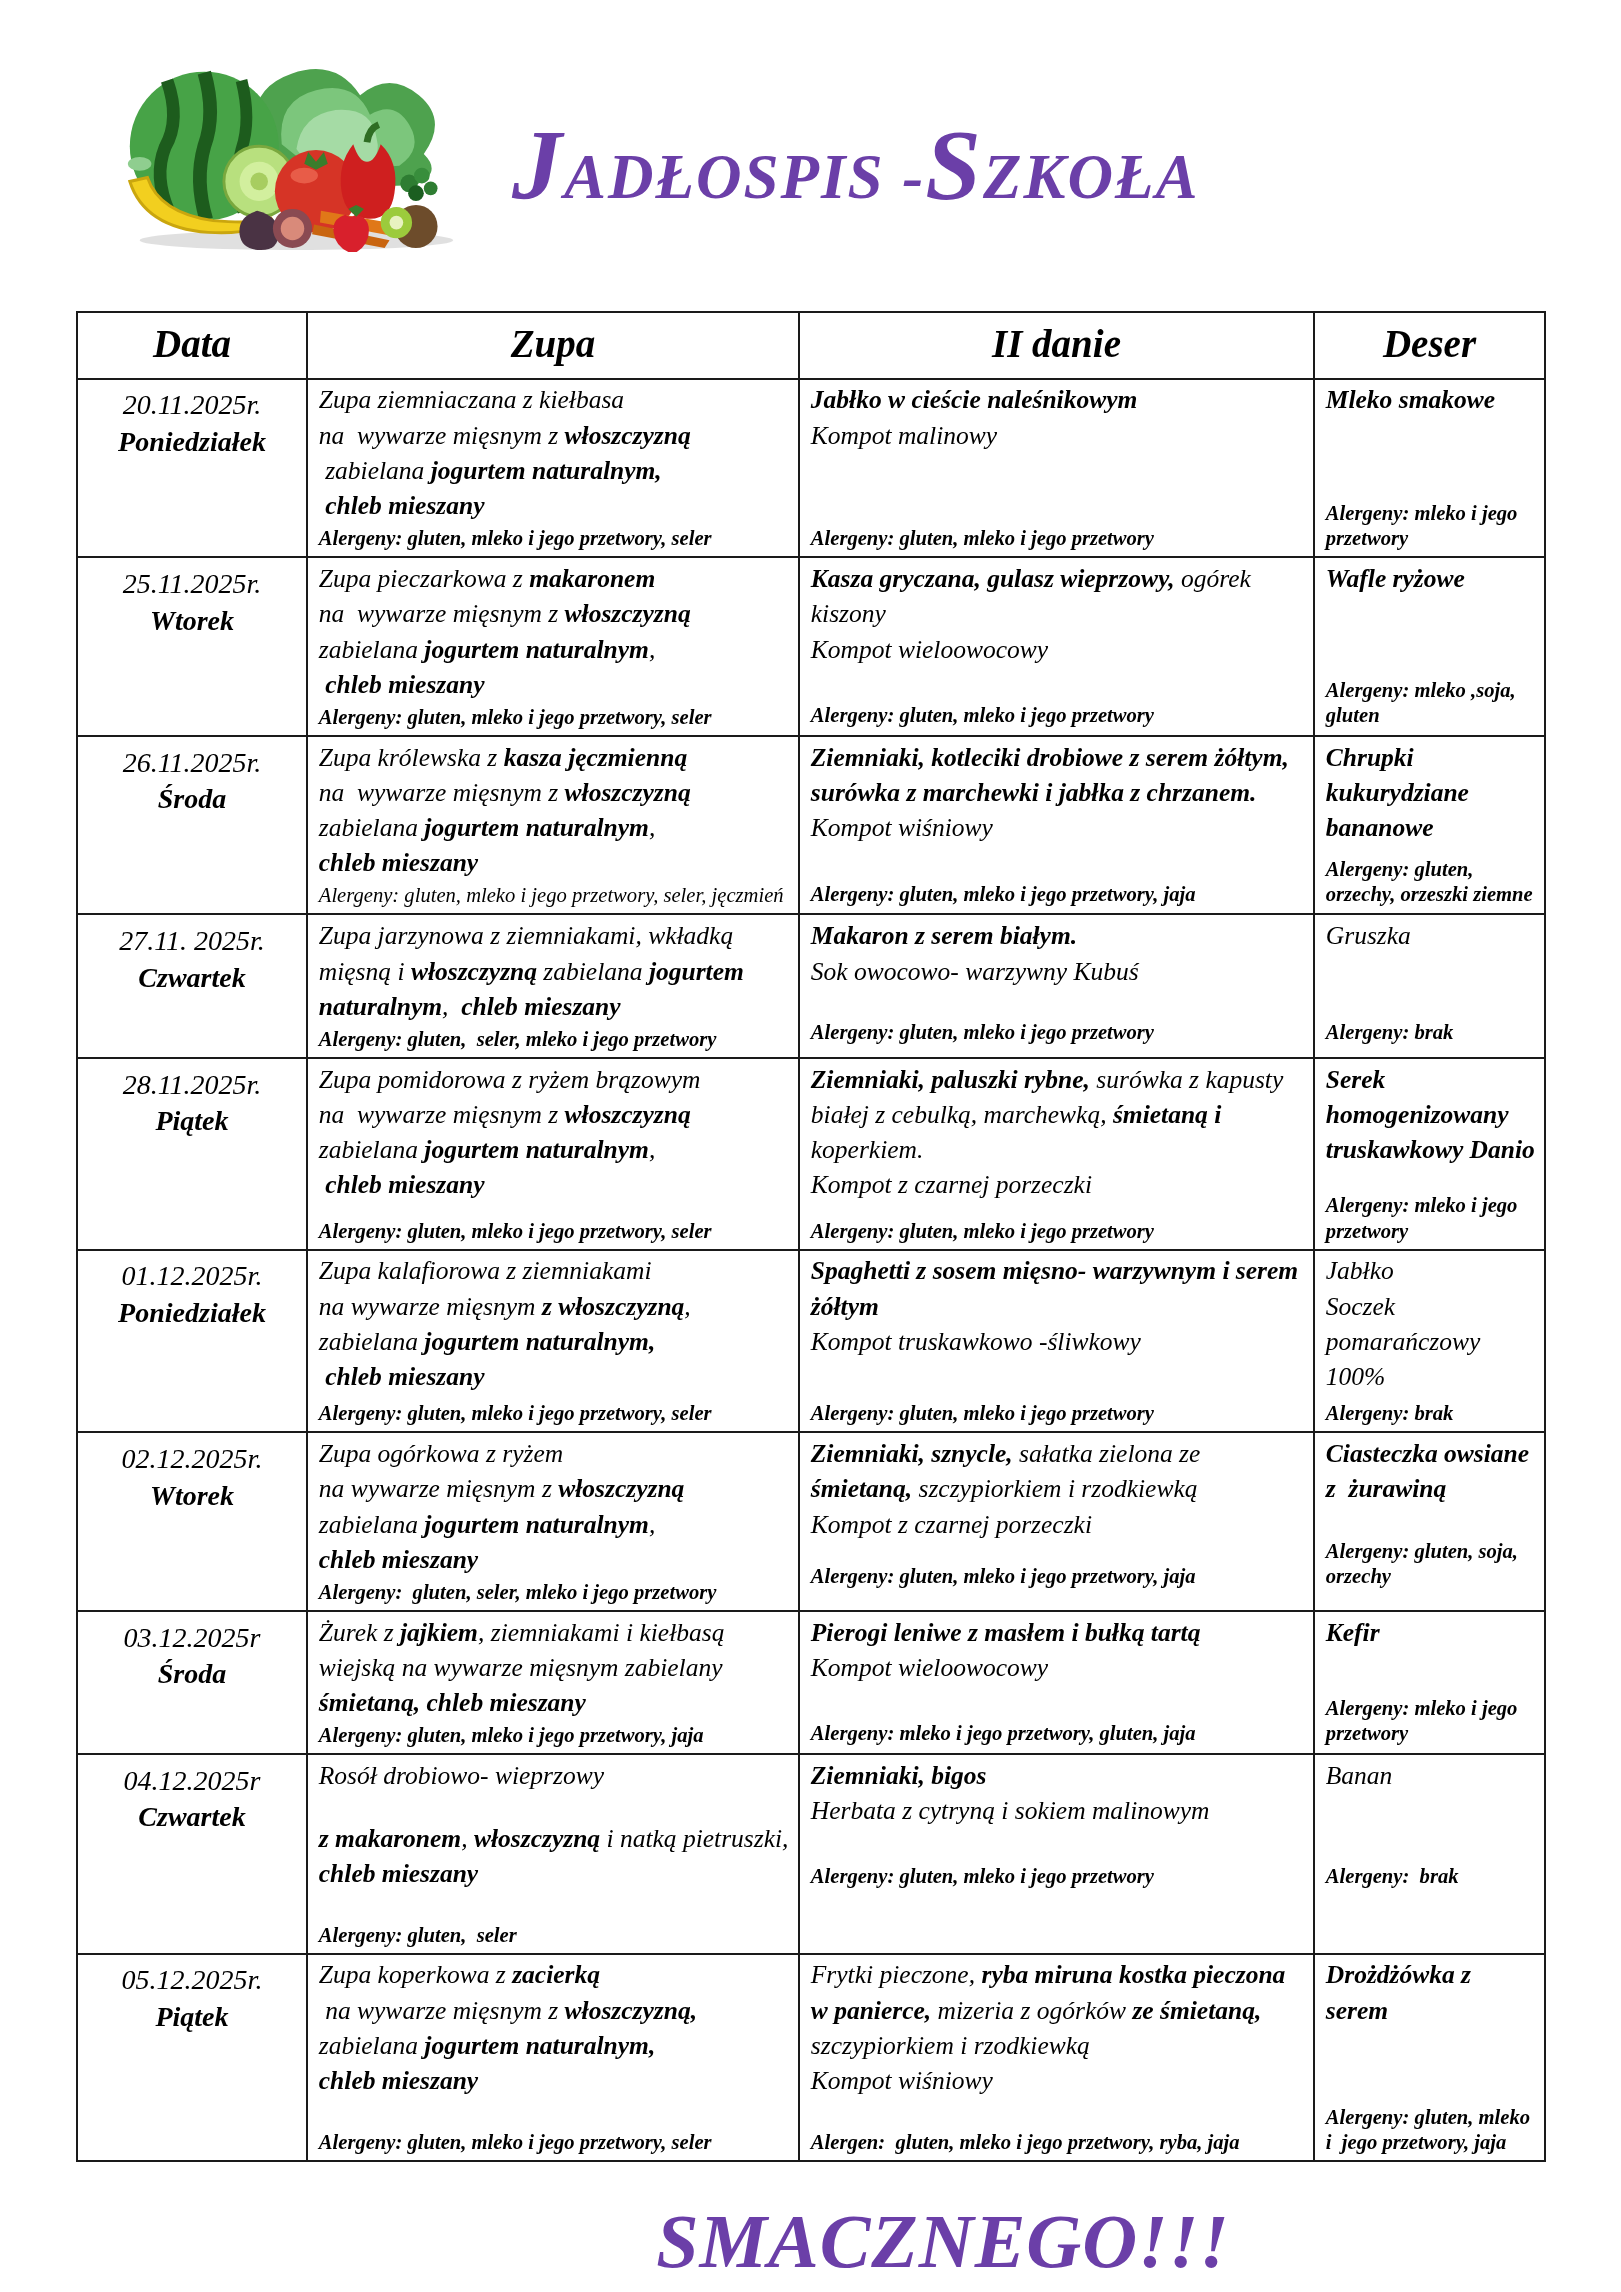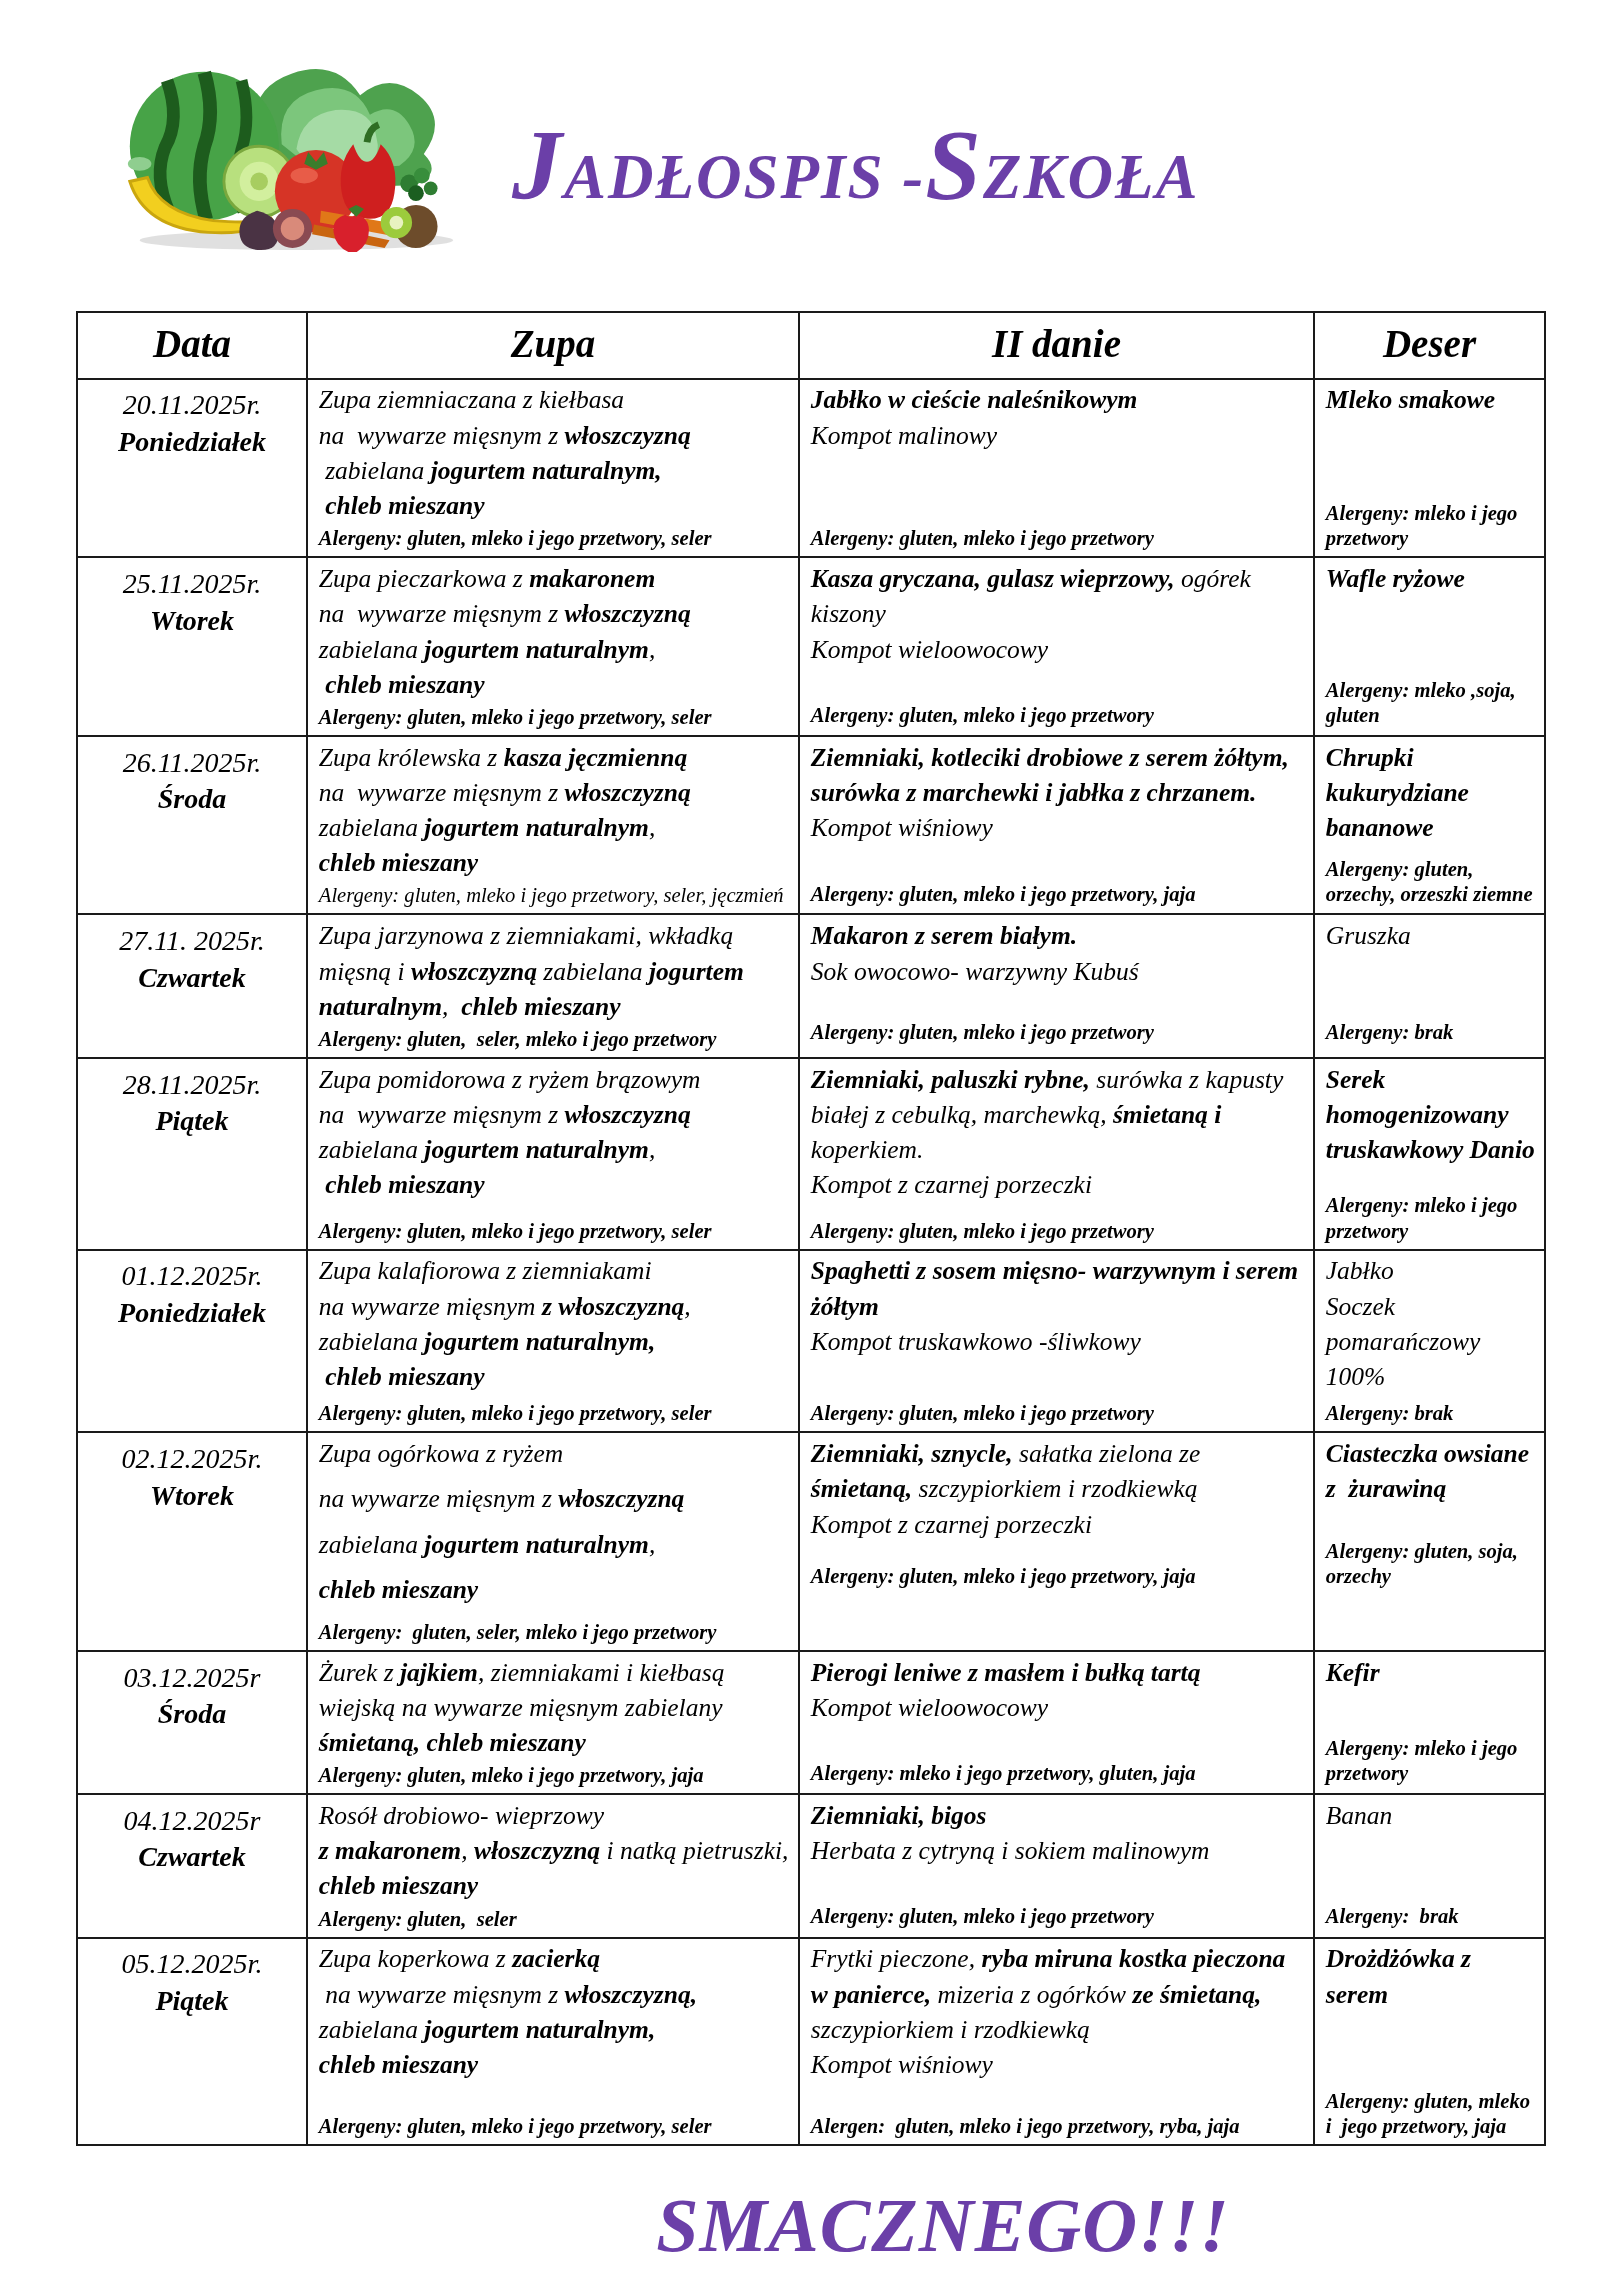--- a/index.html
+++ b/index.html
@@ -270,21 +270,21 @@
             <div class="allerg"><span>Alergeny: brak</span></div>
           </div>
         </td>
       </tr>
       <tr>
         <td class="date-cell">
           <div class="date">02.12.2025r.</div>
           <div class="day">Wtorek</div>
         </td>
         <td class="menu-cell">
-          <div class="cell-inner" style="min-height: 153px; gap: 10px;">
+          <div class="cell-inner" style="min-height: 153px;">
             <div class="p"><span>Zupa ogórkowa z ryżem</span></div>
             <div class="p"><span>na wywarze mięsnym z </span><span class="b">włoszczyzną</span></div>
             <div class="p"><span>zabielana </span><span class="b">jogurtem naturalnym</span><span>,</span></div>
             <div class="p"><span class="b">chleb mieszany</span></div>
             <div class="allerg"><span>Alergeny:  gluten, seler, mleko i jego przetwory</span></div>
           </div>
         </td>
         <td class="menu-cell">
           <div class="cell-inner" style="min-height: 153px;">
             <div class="p"><span class="b">Ziemniaki, sznycle,</span><span> sałatka zielona ze </span><span class="b">śmietaną,</span><span> szczypiorkiem i rzodkiewką</span></div>
@@ -323,21 +323,21 @@
             <div class="allerg"><span>Alergeny: mleko i jego przetwory</span></div>
           </div>
         </td>
       </tr>
       <tr>
         <td class="date-cell">
           <div class="date">04.12.2025r</div>
           <div class="day">Czwartek</div>
         </td>
         <td class="menu-cell">
-          <div class="cell-inner" style="min-height: 131px;">
+          <div class="cell-inner" style="min-height: 131px; gap: 28px;">
             <div class="p"><span>Rosół drobiowo- wieprzowy</span></div>
             <div class="p"><span class="b">z makaronem</span><span>, </span><span class="b">włoszczyzną</span><span> i natką pietruszki, </span><span class="b">chleb mieszany</span></div>
             <div class="allerg"><span>Alergeny: gluten,  seler</span></div>
           </div>
         </td>
         <td class="menu-cell">
           <div class="cell-inner" style="min-height: 131px;">
             <div class="p"><span class="b">Ziemniaki, bigos</span></div>
             <div class="p"><span>Herbata z cytryną i sokiem malinowym</span></div>
             <div class="allerg"><span>Alergeny: gluten, mleko i jego przetwory</span></div>

